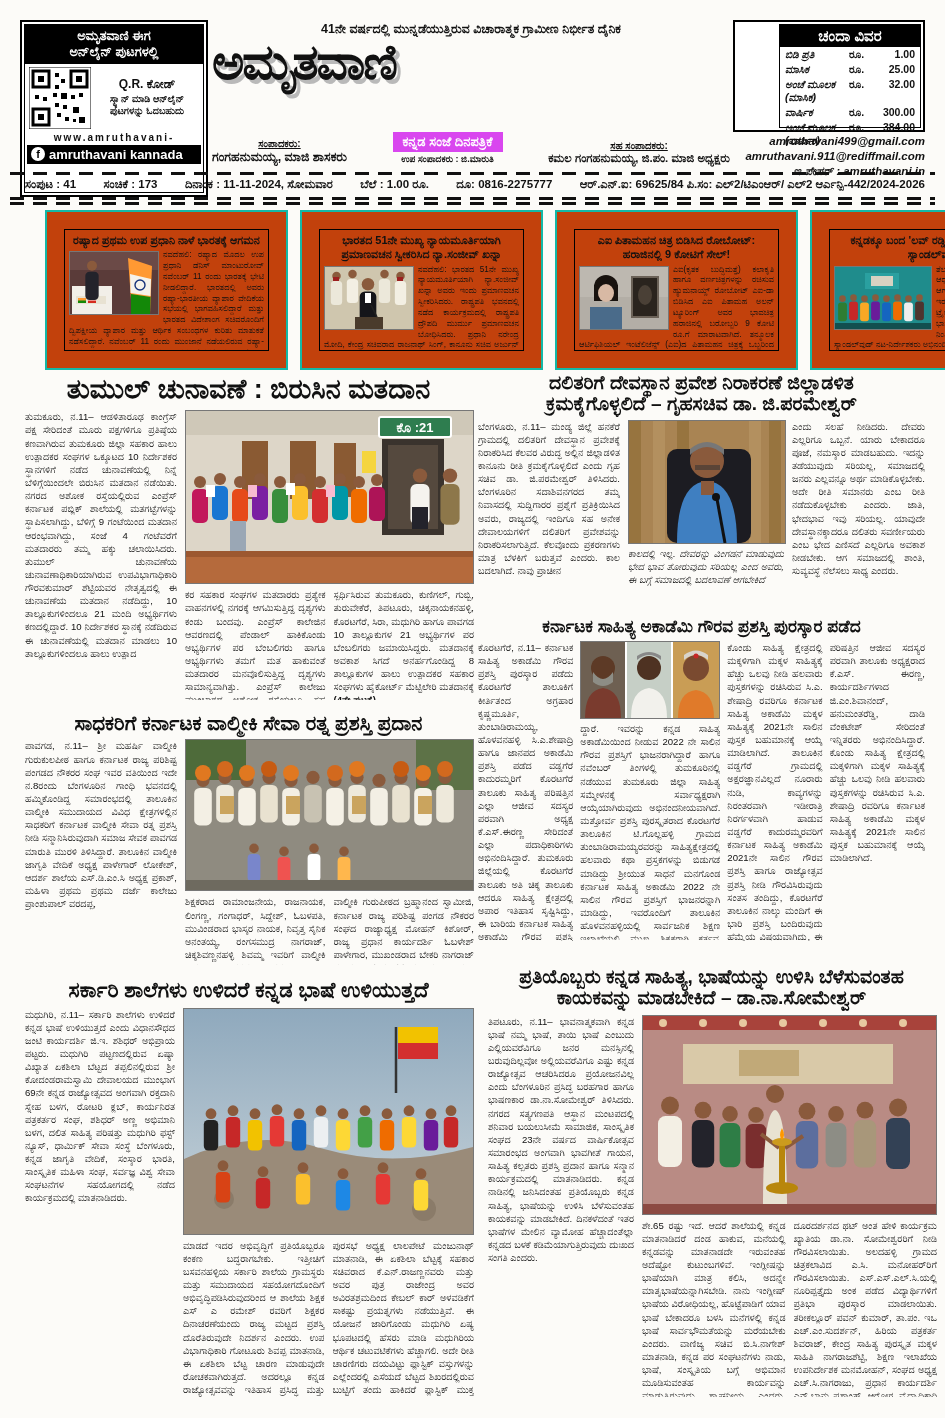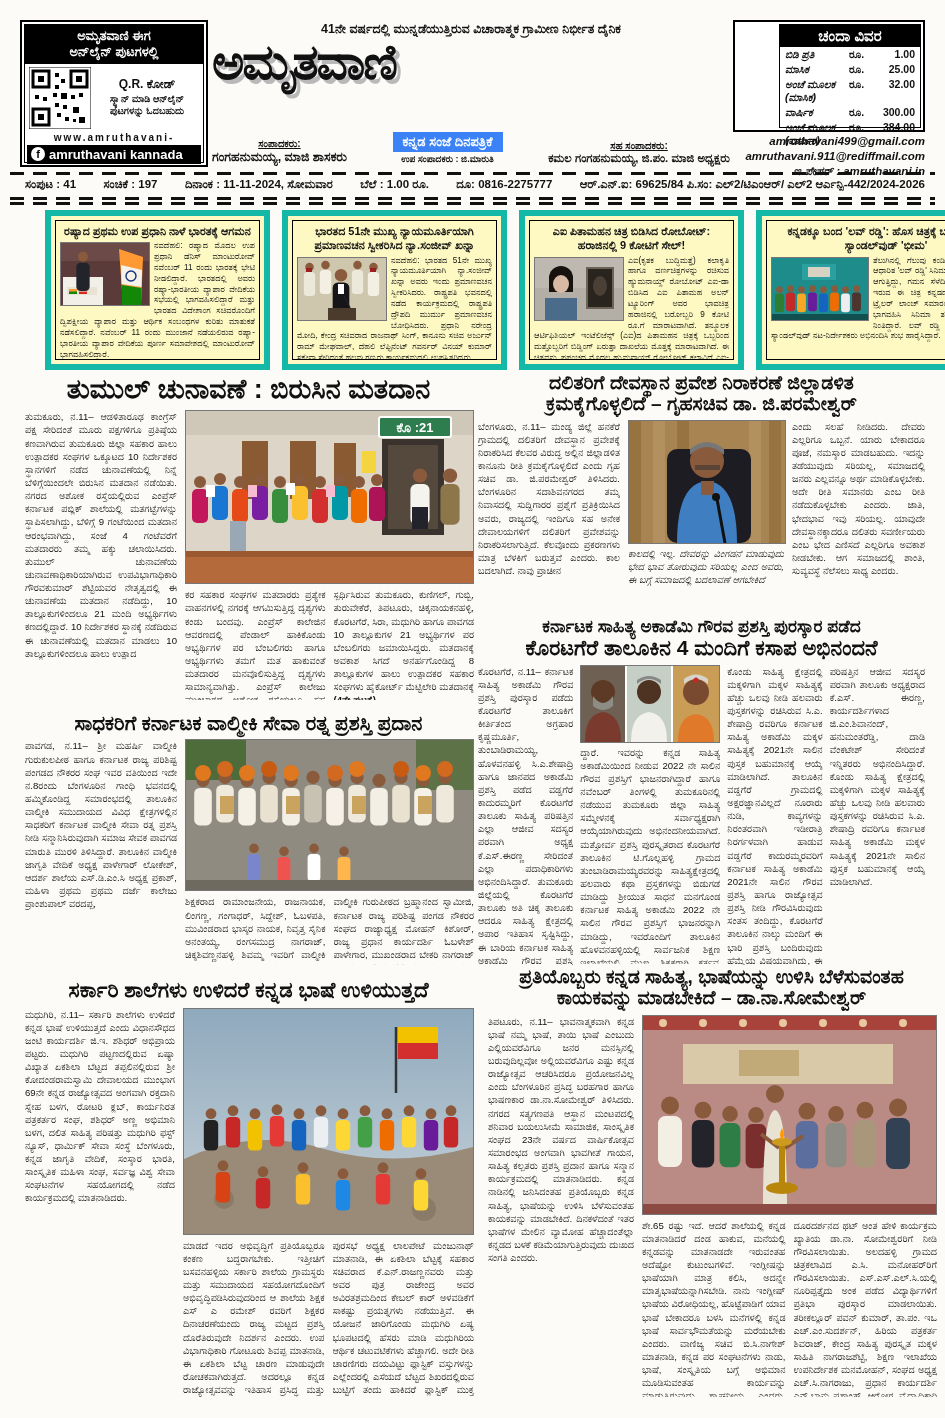--- a/index.html
+++ b/index.html
@@ -20,34 +20,34 @@
   .fb-circle{width:14px;height:14px;border-radius:50%;background:#fff;color:#000;
              font-weight:bold;font-size:11px;text-align:center;line-height:14px;flex:none;}
   .fb-name{font-weight:bold;font-size:13px;}
   .tagline{font-size:12.5px;font-weight:bold;text-align:center;}
   .paper-title{font-size:49px;font-weight:800;text-align:left;line-height:.95;
                margin-top:2px;letter-spacing:-2px;text-shadow:4px 4px 0 #b9b9b9;}
   .mast-bottom{position:absolute;left:0;right:0;bottom:2px;display:flex;
                justify-content:space-between;align-items:flex-end;}
   .ed-label{font-size:10px;font-weight:bold;text-decoration:underline;}
   .ed-name{font-size:12.5px;font-weight:bold;}
-  .badge{background:#3b82f6;color:#fff;font-weight:bold;font-size:13px;padding:2px 10px;}
+  .badge{background:#d946ef;color:#fff;font-weight:bold;font-size:13px;padding:2px 10px;}
   .sub-ed{font-size:9px;font-weight:bold;text-align:center;margin-top:2px;}
   .subs-head{background:#000;color:#fff;text-align:center;font-weight:bold;
              font-size:15px;padding:2px 0;}
   .subs-row{display:flex;font-size:10.5px;font-weight:bold;padding:1px 5px;}
   .subs-row .l{flex:1;font-style:italic;}
   .subs-row .c{width:24px;}
   .subs-row .v{width:42px;text-align:right;}
   .emails{text-align:right;font-weight:bold;font-size:11.5px;line-height:1.3;}
   .rule{height:3px;background:repeating-linear-gradient(90deg,#111 0 14px,transparent 14px 23px);}
   .info-row{display:flex;justify-content:space-between;font-size:11.5px;font-weight:bold;}
   
   .tbox-row{display:flex;gap:12px;}
-  .tbox{border:6px solid #14b8a6;background:#fef9c3;padding:4px;flex:none;}
+  .tbox{border:2px solid #14b8a6;background:#c2410c;padding:17px;flex:none;}
   .tbox-in2{border:1px solid #000;height:100%;box-sizing:border-box;padding:3px 4px;overflow:hidden;}
   .tbox h3{margin:0 0 3px;font-size:11px;line-height:1.3;text-align:center;}
   .tbox .bodytxt{font-size:8.2px;line-height:1.32;text-align:justify;}
   .tphoto{float:left;margin:1px 4px 1px 0;border:1px solid #777;}
   
   .headline{margin:0;text-align:center;font-weight:800;line-height:1.12;}
   .col{font-size:9.6px;line-height:1.37;text-align:justify;overflow:hidden;word-break:break-word;}
   .aphoto{border:1px solid #777;display:block;}
   .flexrow{display:flex;gap:8px;}
   .cont-note{font-weight:bold;text-align:center;}
@@ -59,21 +59,21 @@
   <defs>
     <symbol id="person" viewBox="0 0 20 48">
       <circle cx="10" cy="7" r="6" fill="#8a5a3c"></circle>
       <rect x="2" y="14" width="16" height="34" rx="5" fill="currentColor"></rect>
     </symbol>
   </defs>
 </svg>
 
 <div class="page">
 
-  <div class="abs dbox" style="left:20px;top:20px;width:188px;height:147px;">
+  <div class="abs dbox" style="left:20px;top:20px;width:188px;height:177px;">
     <div class="dbox-in">
       <div class="online-head">
         <div>ಅಮೃತವಾಣಿ ಈಗ</div>
         <div>ಅನ್‌ಲೈನ್ ಪುಟಗಳಲ್ಲಿ</div>
       </div>
       <div class="qr-row">
         <svg width="62" height="62">
           <rect width="62" height="62" fill="#fff" stroke="#000"></rect>
           <rect x="4" y="4" width="16" height="16" fill="none" stroke="#000" stroke-width="3"></rect>
           <rect x="42" y="4" width="16" height="16" fill="none" stroke="#000" stroke-width="3"></rect>
@@ -162,21 +162,21 @@
   </div>
   <div class="abs emails" style="left:690px;top:134px;width:235px;font-style:italic;">
     <div>amruthavani499@gmail.com</div>
     <div>amruthavani.911@rediffmail.com</div>
     <div>ಇ-ಪೇಪರ್ : amruthavani.in</div>
   </div>
 
   <div class="abs rule" style="left:10px;right:10px;top:172px;"></div>
   <div class="abs info-row" style="left:25px;top:178px;width:900px;">
     <span>ಸಂಪುಟ : 41</span>
-    <span>ಸಂಚಿಕೆ : 197</span>
+    <span>ಸಂಚಿಕೆ : 173</span>
     <span>ದಿನಾಂಕ : 11-11-2024,  ಸೋಮವಾರ</span>
     <span>ಬೆಲೆ : 1.00 ರೂ.</span>
     <span>ದೂ: 0816-2275777</span>
     <span>ಆರ್.ಎನ್.ಐ: 69625/84 ಪಿ.ಸಂ: ಎಲ್2/ಟಿಎಂಆರ್/ ಎಲ್2 ಆರ್ಎನ್ಪಿ-442/2024-2026</span>
   </div>
   <div class="abs rule" style="left:10px;right:10px;top:197px;"></div>
   <div class="abs rule" style="left:10px;right:10px;top:202px;"></div>
 
   <div class="abs tbox-row" style="left:45px;top:210px;width:891px;height:160px;">
 
@@ -343,21 +343,20 @@
         </svg>
         <div class="col" style="height:62px;margin-top:3px;font-style:italic;">ಕಾಲದಲ್ಲಿ ಇಲ್ಲ. ದೇವರನ್ನು ವಿಂಗಡನೆ ಮಾಡುವುದು ಭೇದ ಭಾವ ತೋರುವುದು ಸರಿಯಲ್ಲ ಎಂದ ಅವರು, ಈ ಬಗ್ಗೆ ಸಮಾಜದಲ್ಲಿ ಬದಲಾವಣೆ ಆಗಬೇಕಿದೆ</div>
       </div>
       <div class="col" style="flex:1;height:190px;">ಎಂದು ಸಲಹೆ ನೀಡಿದರು. ದೇವರು ಎಲ್ಲರಿಗೂ ಒಬ್ಬನೆ. ಯಾರು ಬೇಕಾದರೂ ಪೂಜೆ, ನಮಸ್ಕಾರ ಮಾಡಬಹುದು. ಇದನ್ನು ತಡೆಯುವುದು ಸರಿಯಲ್ಲ, ಸಮಾಜದಲ್ಲಿ ಜನರು ಎಲ್ಲವನ್ನೂ ಅರ್ಥ ಮಾಡಿಕೊಳ್ಳಬೇಕು. ಅದೇ ರೀತಿ ಸಮಾನರು ಎಂಬ ರೀತಿ ನಡೆದುಕೊಳ್ಳಬೇಕು ಎಂದರು. ಜಾತಿ, ಭೇದಭಾವ ಇವು ಸರಿಯಲ್ಲ. ಯಾವುದೇ ದೇವಸ್ಥಾನಕ್ಕಾದರೂ ದಲಿತರು ಸವರ್ಣೀಯರು ಎಂಬ ಭೇದ ಎಣಿಸದೆ ಎಲ್ಲರಿಗೂ ಅವಕಾಶ ನೀಡಬೇಕು. ಆಗ ಸಮಾಜದಲ್ಲಿ ಶಾಂತಿ, ಸುವ್ಯವಸ್ಥೆ ನೆಲೆಸಲು ಸಾಧ್ಯ ಎಂದರು.</div>
     </div>
   </div>
 
   <div class="abs" style="left:478px;top:617px;width:447px;height:358px;">
     <h2 class="headline" style="margin:0;">
       <div style="font-size:17px;">ಕರ್ನಾಟಕ ಸಾಹಿತ್ಯ ಅಕಾಡೆಮಿ ಗೌರವ ಪ್ರಶಸ್ತಿ ಪುರಸ್ಕಾರ ಪಡೆದ</div>
-      <div style="font-size:21px;">ಕೊರಟಗೆರೆ ತಾಲೂಕಿನ 4 ಮಂದಿಗೆ ಕಸಾಪ ಅಭಿನಂದನೆ</div>
     </h2>
     <div class="flexrow" style="margin-top:5px;gap:7px;">
       <div class="col" style="flex:1;height:300px;">ಕೊರಟಗೆರೆ, ನ.11– ಕರ್ನಾಟಕ ಸಾಹಿತ್ಯ ಅಕಾಡೆಮಿ ಗೌರವ ಪ್ರಶಸ್ತಿ ಪುರಸ್ಕಾರ ಪಡೆದು ಕೊರಟಗೆರೆ ತಾಲೂಕಿಗೆ ಕೀರ್ತಿತಂದ ಅಗ್ರಹಾರ ಕೃಷ್ಣಮೂರ್ತಿ, ತುಂಬಾಡಿರಾಮಯ್ಯ, ಹೊಳವನಹಳ್ಳಿ ಸಿ.ಎ.ಶೇಷಾದ್ರಿ ಹಾಗೂ ಜಾನಪದ ಅಕಾಡೆಮಿ ಪ್ರಶಸ್ತಿ ಪಡೆದ ವಡ್ಡಗೆರೆ ಕಾದುರಮ್ಮರಿಗೆ ಕೊರಟಗೆರೆ ತಾಲೂಕು ಸಾಹಿತ್ಯ ಪರಿಷತ್ತಿನ ಎಲ್ಲಾ ಆಜೀವ ಸದಸ್ಯರ ಪರವಾಗಿ ಅಧ್ಯಕ್ಷ ಕೆ.ಎಸ್.ಈರಣ್ಣ ಸೇರಿದಂತೆ ಎಲ್ಲಾ ಪದಾಧಿಕಾರಿಗಳು ಅಭಿನಂದಿಸಿದ್ದಾರೆ. ತುಮಕೂರು ಜಿಲ್ಲೆಯಲ್ಲಿ ಕೊರಟಗೆರೆ ತಾಲೂಕು ಅತಿ ಚಿಕ್ಕ ತಾಲೂಕು ಆದರೂ ಸಾಹಿತ್ಯ ಕ್ಷೇತ್ರದಲ್ಲಿ ಅಪಾರ ಇತಿಹಾಸ ಸೃಷ್ಟಿಸಿದ್ದು, ಈ ಬಾರಿಯ ಕರ್ನಾಟಕ ಸಾಹಿತ್ಯ ಅಕಾಡೆಮಿ ಗೌರವ ಪ್ರಶಸ್ತಿ ಪುರಸ್ಕಾರರಾಗಿರುವ ಕೊರಟಗೆರೆ ತಾಲೂಕಿನ ಅಗ್ರಹಾರ ಕೃಷ್ಣಮೂರ್ತಿಯವರು ಕೇಂದ್ರ ಸಾಹಿತ್ಯ ಅಕಾಡೆಮಿಯಲ್ಲಿ ಕಾರ್ಯದರ್ಶಿಯಾಗಿ 30 ವರ್ಷಕ್ಕೂ ಹೆಚ್ಚು ಕಾಲ ದುಡಿದು ಕನ್ನಡ ಭಾಷೆಗೆ ಸಾಂಸ್ಕೃತಿಕ ಸ್ಥಾನಮಾನ ಕಲ್ಪಿಸುವಲ್ಲಿ ಕಾರಣಕರ್ತರಾಗಿ</div>
       <div style="flex:1.25;">
         <svg class="aphoto" width="138" height="76" viewBox="0 0 138 76">
           <rect width="138" height="76" fill="#fff"></rect>
           <rect x="0" y="0" width="44" height="76" fill="#6e6052"></rect>
           <circle cx="22" cy="26" r="12" fill="#5d3a26"></circle>
           <path d="M12 30 Q22 44 32 30 L32 40 Q22 48 12 40 Z" fill="#8d8d85"></path>
           <path d="M4 76 Q4 48 22 46 Q40 48 40 76 Z" fill="#7a3b2e"></path>

